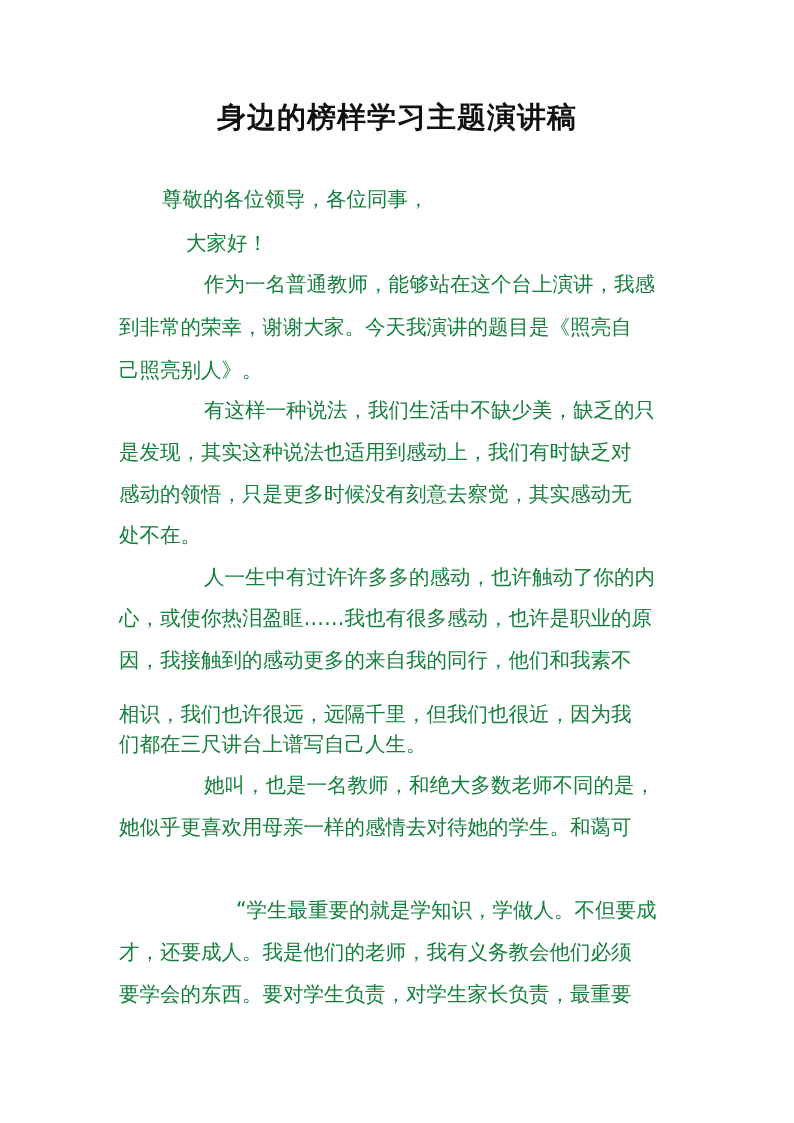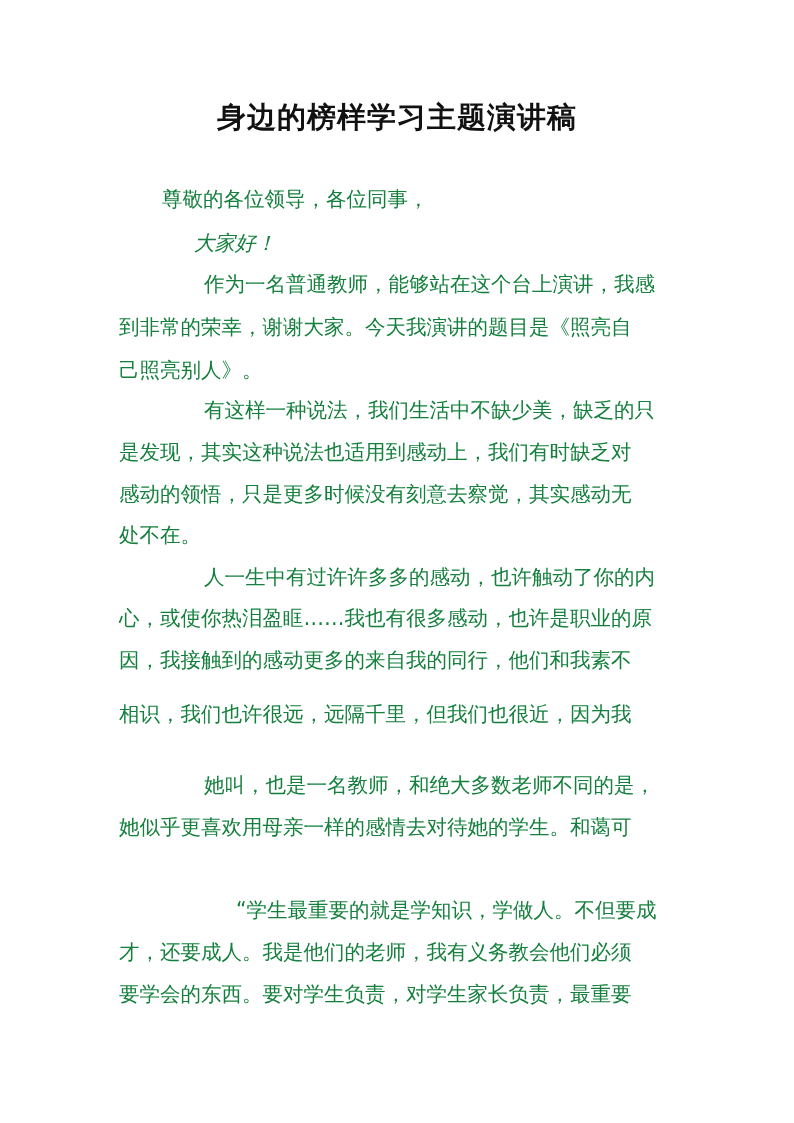--- a/index.html
+++ b/index.html
@@ -44,30 +44,31 @@
       color: #15803d;
     }
   </style>
 </head>
 <body>
 
 <div class="page">
   <div class="title">身边的榜样学习主题演讲稿</div>
 
   <div class="line" style="left: 162px; top: 186px;">尊敬的各位领导，各位同事，</div>
-  <div class="line" style="left: 194px; top: 230px; font-style: italic;">大家好！</div>
+  <div class="line" style="left: 186px; top: 230px;">大家好！</div>
   <div class="line" style="left: 204px; top: 271px;">作为一名普通教师，能够站在这个台上演讲，我感</div>
   <div class="line" style="left: 119px; top: 314px;">到非常的荣幸，谢谢大家。今天我演讲的题目是《照亮自</div>
   <div class="line" style="left: 119px; top: 357px;">己照亮别人》。</div>
   <div class="line" style="left: 204px; top: 397px;">有这样一种说法，我们生活中不缺少美，缺乏的只</div>
   <div class="line" style="left: 119px; top: 439px;">是发现，其实这种说法也适用到感动上，我们有时缺乏对</div>
   <div class="line" style="left: 119px; top: 481px;">感动的领悟，只是更多时候没有刻意去察觉，其实感动无</div>
   <div class="line" style="left: 119px; top: 522px;">处不在。</div>
   <div class="line" style="left: 204px; top: 564px;">人一生中有过许许多多的感动，也许触动了你的内</div>
   <div class="line" style="left: 119px; top: 605px;">心，或使你热泪盈眶……我也有很多感动，也许是职业的原</div>
   <div class="line" style="left: 119px; top: 647px;">因，我接触到的感动更多的来自我的同行，他们和我素不</div>
   <div class="line" style="left: 119px; top: 689px; margin-top: 12px;">相识，我们也许很远，远隔千里，但我们也很近，因为我</div>
+  <div class="line" style="left: 119px; top: 731px;">们都在三尺讲台上谱写自己人生。</div>
   <div class="line" style="left: 204px; top: 772px;">她叫，也是一名教师，和绝大多数老师不同的是，</div>
   <div class="line" style="left: 119px; top: 814px;">她似乎更喜欢用母亲一样的感情去对待她的学生。和蔼可</div>
   <div class="line" style="left: 236px; top: 897px;">“学生最重要的就是学知识，学做人。不但要成</div>
   <div class="line" style="left: 119px; top: 981px;">要学会的东西。要对学生负责，对学生家长负责，最重要</div>
   <div class="line" style="left: 119px; top: 939px;">才，还要成人。我是他们的老师，我有义务教会他们必须</div>
 </div>
 
 </body></html>

